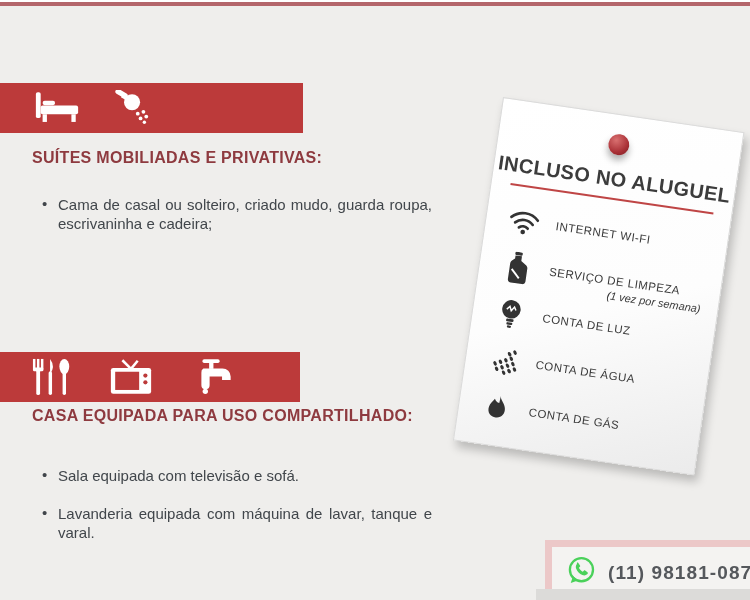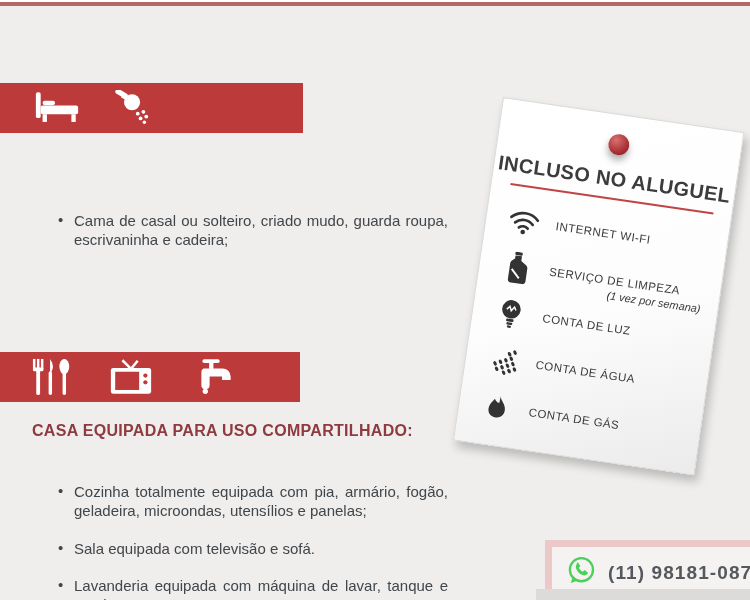--- a/index.html
+++ b/index.html
@@ -15,23 +15,23 @@
   }
   .banner{position:absolute;left:0;width:270px;height:50px;background:#bc3a3a;display:flex;align-items:center;}
   .banner-1{top:83px;gap:32px;padding-left:33px;}
   .banner-2{top:352px;gap:36px;padding-left:30px;}
   .banner svg{display:block;}
   .section-heading{
     position:absolute;left:32px;font-size:16px;font-weight:bold;
     color:#8e3a3f;letter-spacing:0.3px;
   }
   .heading-1{top:149px;}
-  .heading-2{top:422px;}
+  .heading-2{top:407px;}
   .bullet-list{
-    position:absolute;left:32px;width:400px;margin:16px;padding:0;list-style:none;
+    position:absolute;left:32px;width:400px;margin:0;padding:0;list-style:none;
     font-size:15px;line-height:1.25;color:#41464b;
   }
   .list-1{top:196px;}
   .list-2{top:467px;}
   .bullet-list li{
     position:relative;padding-left:26px;margin:0 0 19px 0;
     text-align:justify;
   }
   .bullet-list li::before{
     content:"\2022";position:absolute;left:10px;top:-1px;color:#41464b;font-size:15px;
@@ -100,20 +100,21 @@
         <rect x="9" y="5" width="8" height="5" transform="rotate(30 13 7.5)"></rect>
         <circle cx="26" cy="25" r="2"></circle>
           <circle cx="32" cy="23" r="2"></circle>
         <circle cx="29" cy="30" r="2"></circle>
           <circle cx="35" cy="28" r="2"></circle>
         <circle cx="33" cy="34" r="1.8"></circle>
       </svg>
     </span>
   </div>
 
+  <div class="section-heading heading-1">SUÍTES MOBILIADAS E PRIVATIVAS:</div>
 
   <ul class="bullet-list list-1">
     <li>Cama de casal ou solteiro, criado mudo, guarda roupa, escrivaninha e cadeira;</li>
   </ul>
 
   <div class="banner banner-2">
     <span>
       <svg width="42" height="38" viewBox="0 0 44 40" fill="#ffffff">
         <rect x="3" y="1" width="2.6" height="11"></rect>
         <rect x="7.2" y="1" width="2.6" height="11"></rect>
@@ -142,21 +143,20 @@
         <rect x="20" y="1" width="4.5" height="9"></rect>
         <path d="M14 9.5 h20 a8.5 8.5 0 0 1 8.5 8.5 v3.5 h-9 v-3.5 h-13 v9 a4.3 4.3 0 0 1-8.6 0 v-13 a4.5 4.5 0 0 1 2.1-4.5 z"></path>
         <circle cx="16" cy="33.5" r="2.8"></circle>
       </svg>
     </span>
   </div>
 
   <div class="section-heading heading-2">CASA EQUIPADA PARA USO COMPARTILHADO:</div>
 
   <ul class="bullet-list list-2">
-    <li>Cozinha totalmente equipada com pia, armário, fogão, geladeira, microondas, utensílios e panelas;</li>
     <li>Sala equipada com televisão e sofá.</li>
     <li>Lavanderia equipada com máquina de lavar, tanque e varal.</li>
   </ul>
 
   <div class="card">
     <div class="pushpin"></div>
     <div class="card-title">
       <span>INCLUSO NO ALUGUEL</span>
       <div class="card-underline"></div>
     </div>

